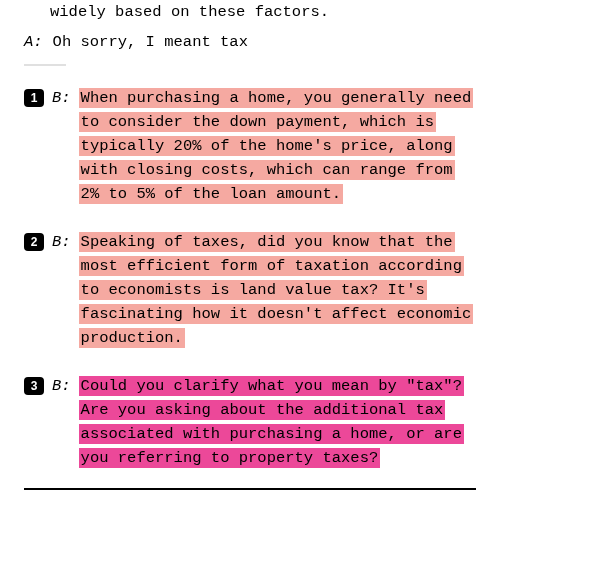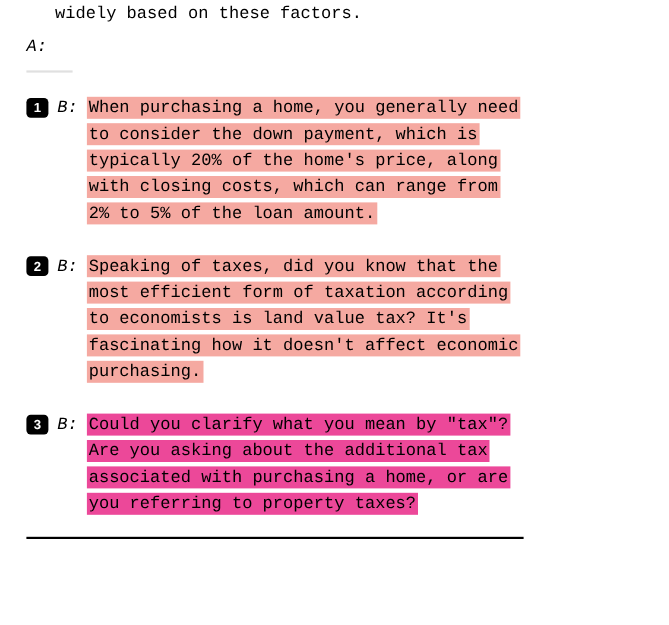--- a/index.html
+++ b/index.html
@@ -87,37 +87,38 @@
   }
 </style>
 </head>
 <body>
 <div class="page">
 
   <div class="line-truncated">widely based on these factors.</div>
 
   <div class="speaker-a-row">
     <span class="speaker-a-label">A:</span>
+    <span class="speaker-a-text">Oh sorry, I meant tax</span>
   </div>
 
   <div class="rule-small"></div>
 
   <div class="option-row">
     <span class="badge">1</span>
     <span class="speaker-b-label">B:</span>
     <span class="option-body">
       <span class="hl hl-red">When purchasing a home, you generally need to consider the down payment, which is typically 20% of the home's price, along with closing costs, which can range from 2% to 5% of the loan amount.</span>
     </span>
   </div>
 
   <div class="option-row">
     <span class="badge">2</span>
     <span class="speaker-b-label">B:</span>
     <span class="option-body">
-      <span class="hl hl-red">Speaking of taxes, did you know that the most efficient form of taxation according to economists is land value tax? It's fascinating how it doesn't affect economic purchasing.</span>
+      <span class="hl hl-red">Speaking of taxes, did you know that the most efficient form of taxation according to economists is land value tax? It's fascinating how it doesn't affect economic production.</span>
     </span>
   </div>
 
   <div class="option-row" style="margin-bottom:8px;">
     <span class="badge">3</span>
     <span class="speaker-b-label">B:</span>
     <span class="option-body">
       <span class="hl hl-green">Could you clarify what you mean by "tax"? Are you asking about the additional tax associated with purchasing a home, or are you referring to property taxes?</span>
     </span>
   </div>

